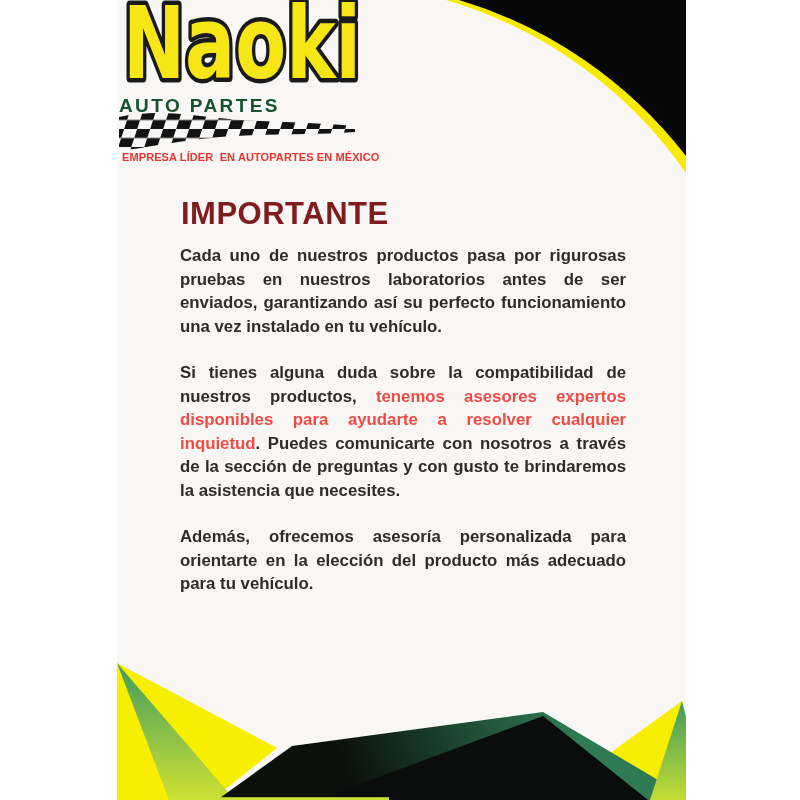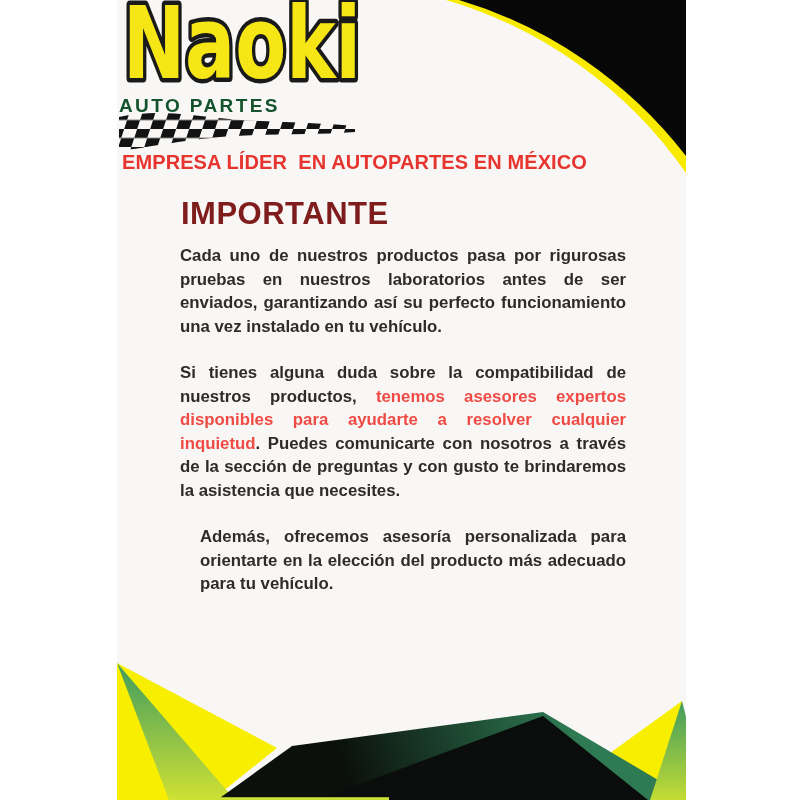--- a/index.html
+++ b/index.html
@@ -21,36 +21,36 @@
 
   .logo-naoki { left: 0; top: -2px; width: 252px; height: 96px; }
   .logo-sub {
     left: 2px; top: 95px;
     font-size: 19px; font-weight: bold; letter-spacing: 2.4px;
     color: #14532d; white-space: nowrap;
   }
   .flag { left: 0; top: 111px; width: 240px; height: 44px; }
   .tagline {
     left: 5px; top: 151px;
-    font-size: 20px; font-weight: bold; letter-spacing: 0.1px;
+    font-size: 11px; font-weight: bold; letter-spacing: 0.1px;
     color: #e7342e; white-space: pre-wrap;
   }
   .heading {
     left: 64px; top: 196px; margin: 0;
     font-size: 31px; font-weight: bold; letter-spacing: 0.5px;
     color: #7f1d1d;
   }
   .bodycol { left: 63px; top: 244px; width: 446px; }
   .bodycol p {
     margin: 0 0 23px 0;
     font-size: 16.8px; line-height: 23.5px; font-weight: bold;
     color: #2e2c2b;
     text-align: justify; text-align-last: left;
   }
-  .bodycol p:last-child { margin-bottom: 0; margin-left: 20px; }
+  .bodycol p:last-child { margin-bottom: 0; }
   .red-span { color: #f04a44; }
 </style>
 </head>
 <body>
 
 <div class="stage">
   <div class="card">
 
     <svg class="deco" viewBox="0 0 569 800" aria-hidden="true">
       <defs>

